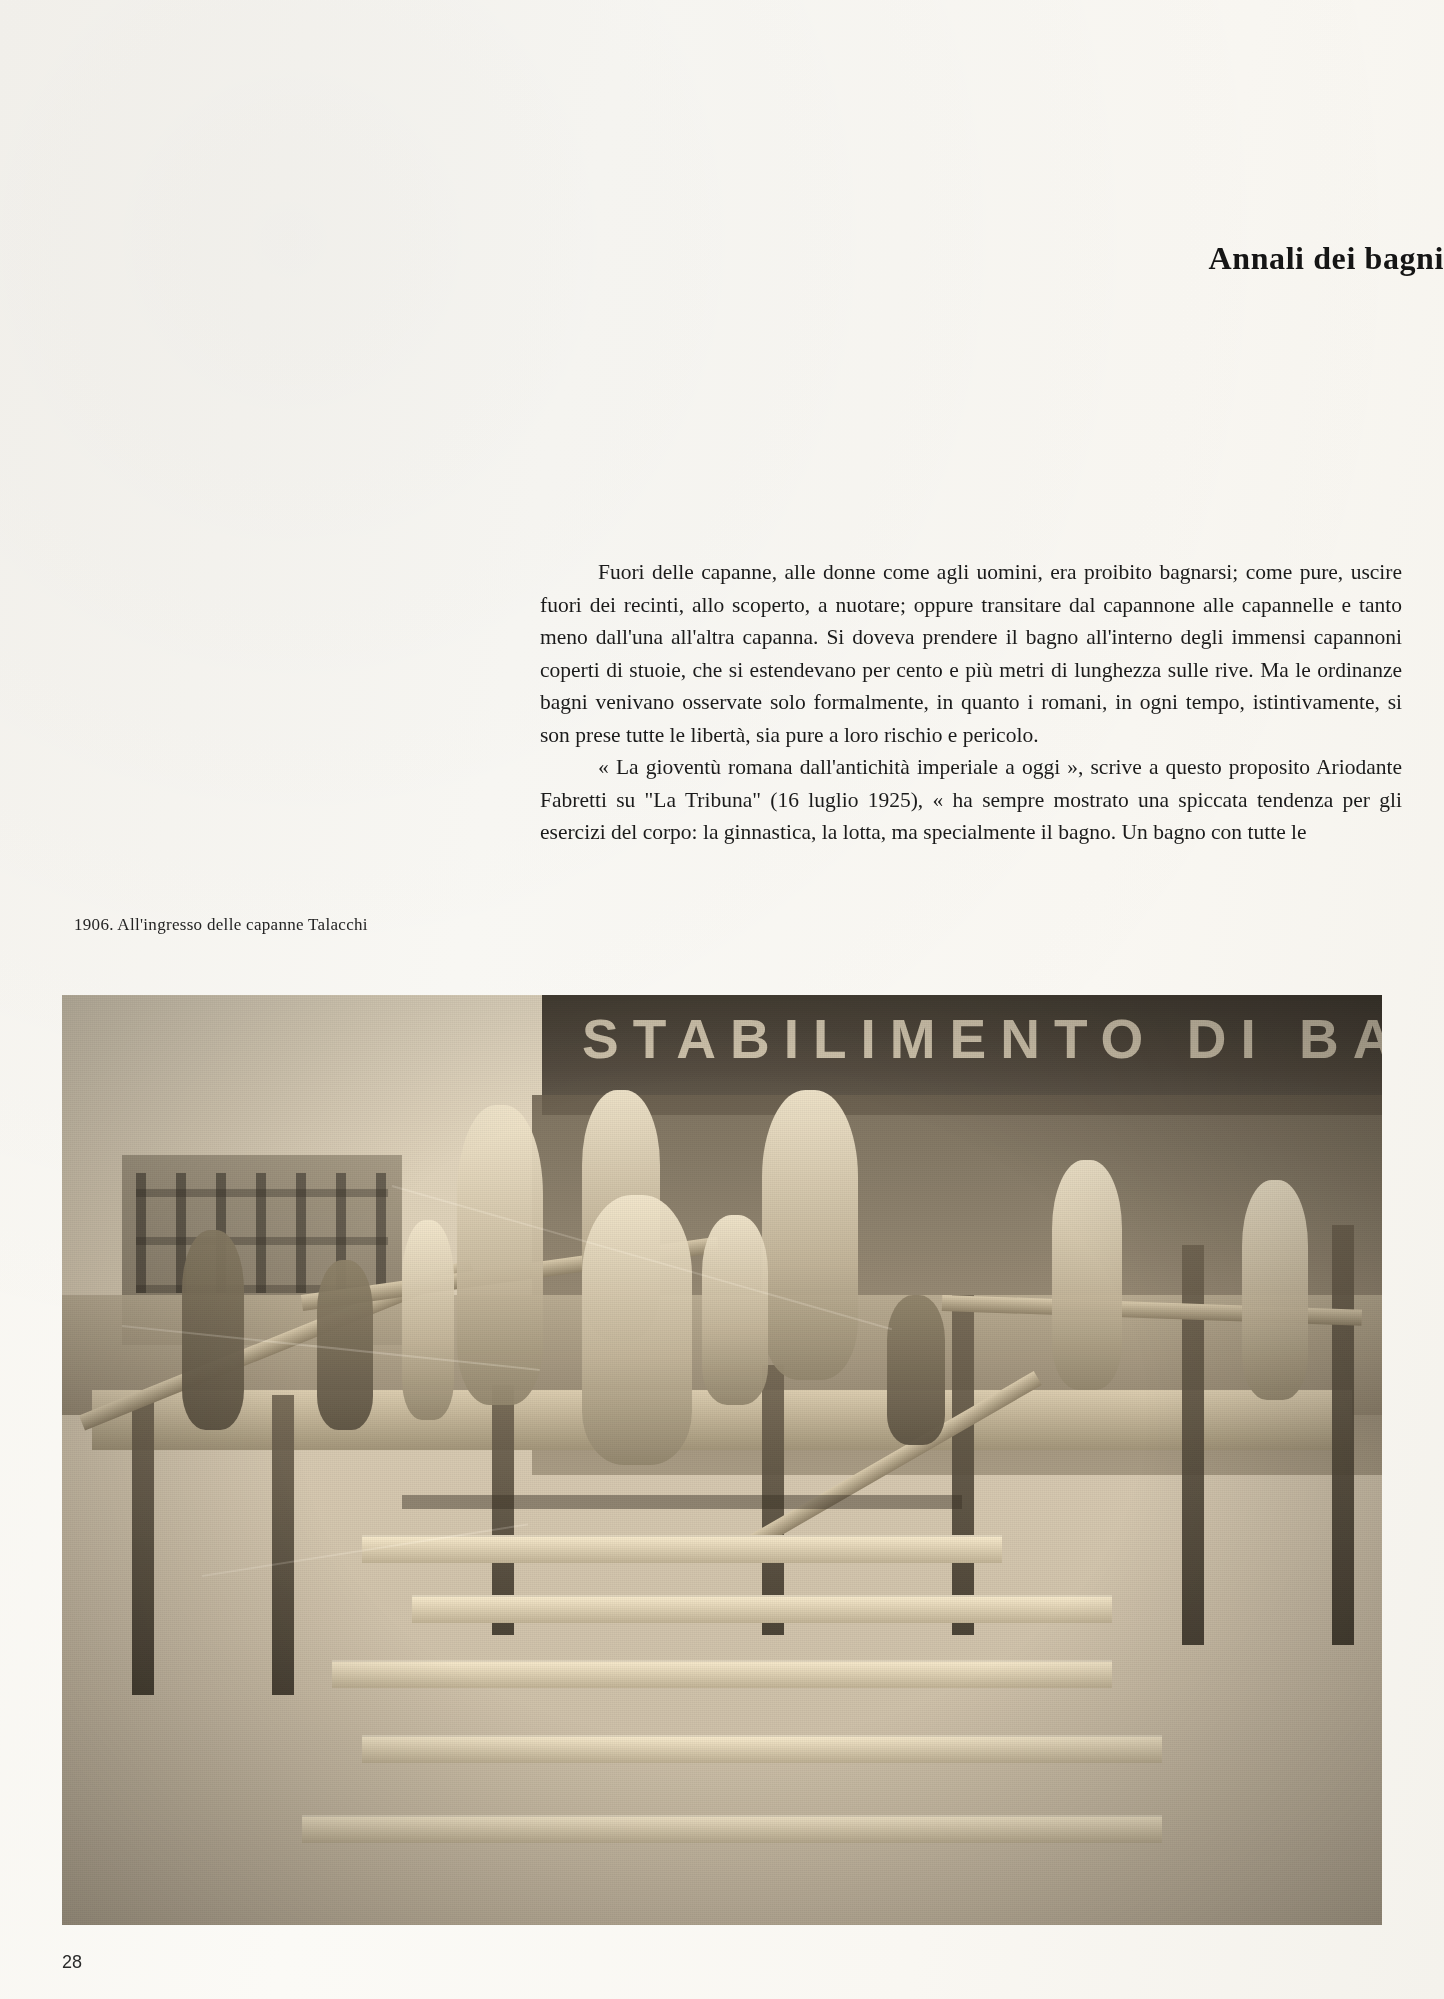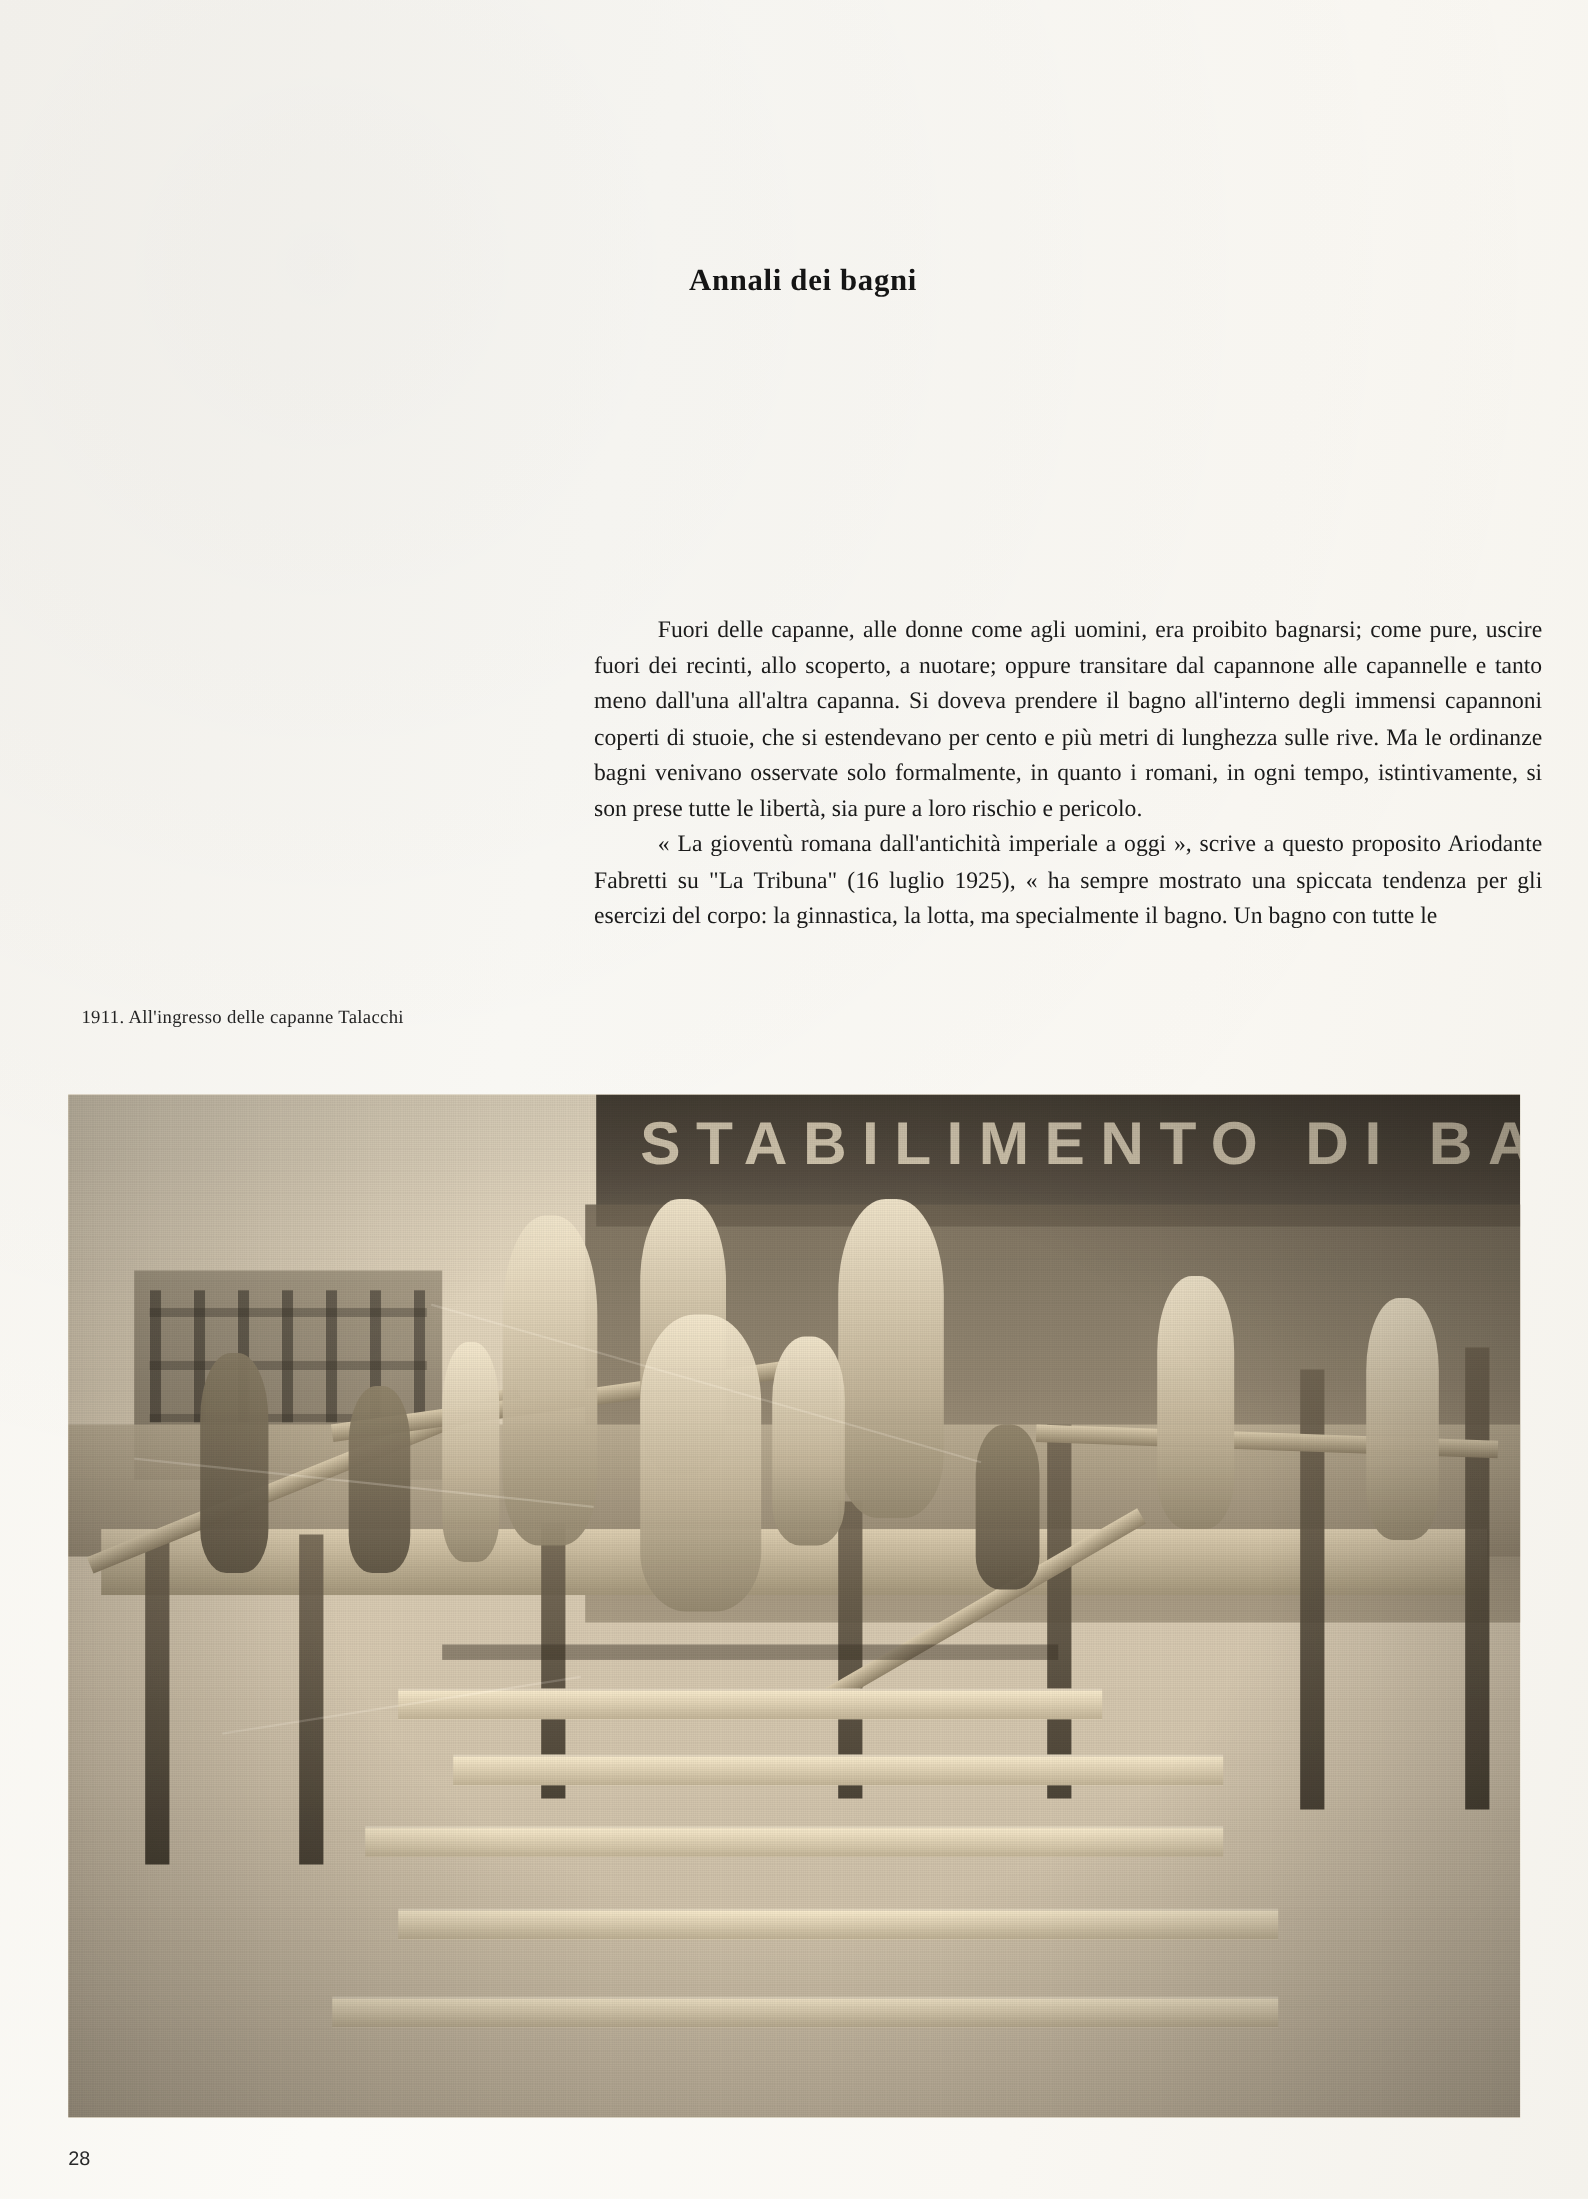--- a/index.html
+++ b/index.html
@@ -23,22 +23,22 @@
     background:
       radial-gradient(circle at 20% 12%, rgba(0,0,0,0.035), rgba(0,0,0,0) 55%),
       linear-gradient(100deg, #f7f5f0 0%, #fbfaf6 35%, #f9f7f2 70%, #f4f2ec 100%);
   }
 
   .title {
     position: absolute;
     left: 16px;
     right: 0;
     top: 240px;
-    text-align: center;
-    font-size: 28px;
+    text-align: right;
+    font-size: 32px;
     font-weight: 700;
     letter-spacing: 0.6px;
     color: #151515;
   }
 
   .body-column {
     position: absolute;
     left: 540px;
     top: 556px;
     width: 862px;
@@ -220,21 +220,21 @@
 
 <div class="page">
 
   <div class="title">Annali dei bagni</div>
 
   <div class="body-column">
     <p class="first">Fuori delle capanne, alle donne come agli uomini, era proibito bagnarsi; come pure, uscire fuori dei recinti, allo scoperto, a nuotare; oppure transitare dal capannone alle capannelle e tanto meno dall'una all'altra capanna. Si doveva prendere il bagno all'interno degli immensi capannoni coperti di stuoie, che si estendevano per cento e più metri di lunghezza sulle rive. Ma le ordinanze bagni venivano osservate solo formalmente, in quanto i romani, in ogni tempo, istintivamente, si son prese tutte le libertà, sia pure a loro rischio e pericolo.</p>
     <p class="second">« La gioventù romana dall'antichità imperiale a oggi », scrive a questo proposito Ariodante Fabretti su "La Tribuna" (16 luglio 1925), « ha sempre mostrato una spiccata tendenza per gli esercizi del corpo: la ginnastica, la lotta, ma specialmente il bagno. Un bagno con tutte le</p>
   </div>
 
-  <div class="caption">1911. All'ingresso delle capanne Talacchi</div>
+  <div class="caption">1906. All'ingresso delle capanne Talacchi</div>
 
   <div class="photo">
     <div class="sky"></div>
 
     <div class="banner"></div>
     <div class="banner-text">STABILIMENTO DI BA</div>
 
     <div class="structure"></div>
     <div class="building"></div>
 

